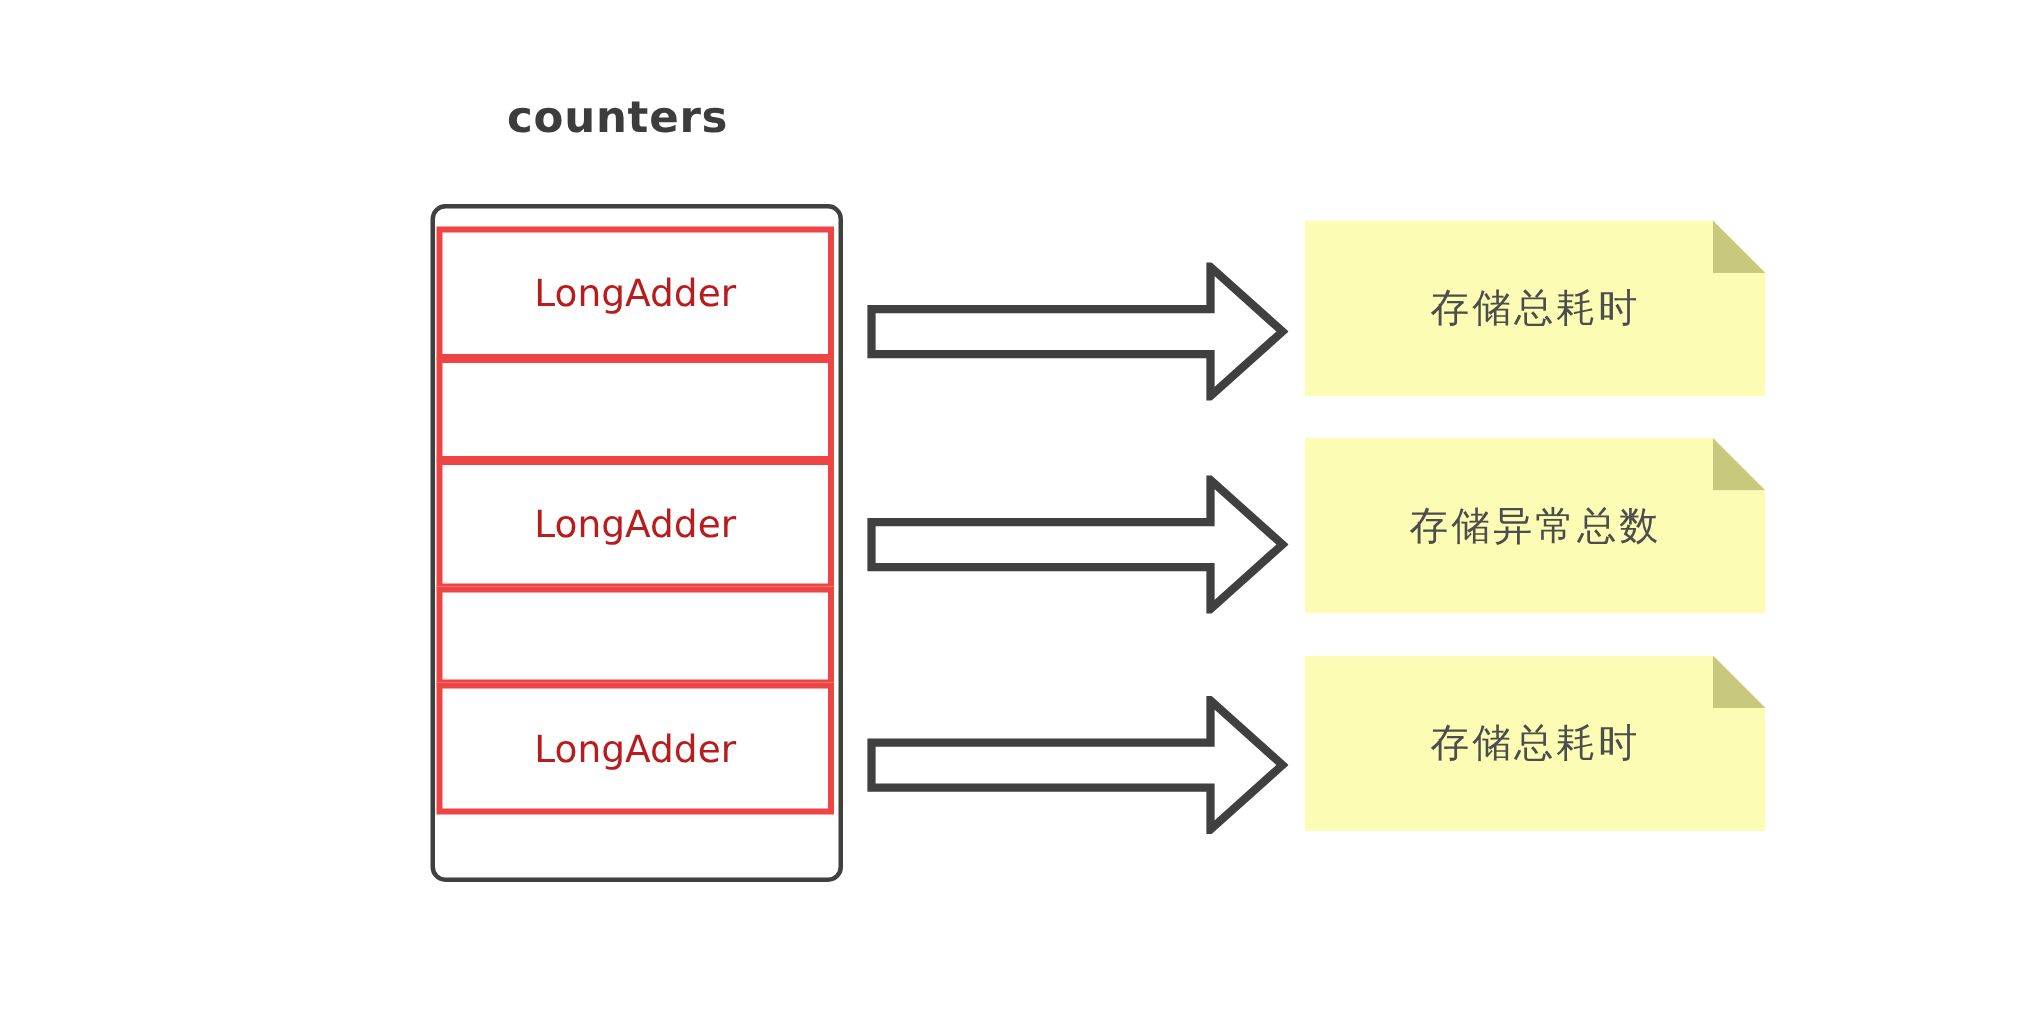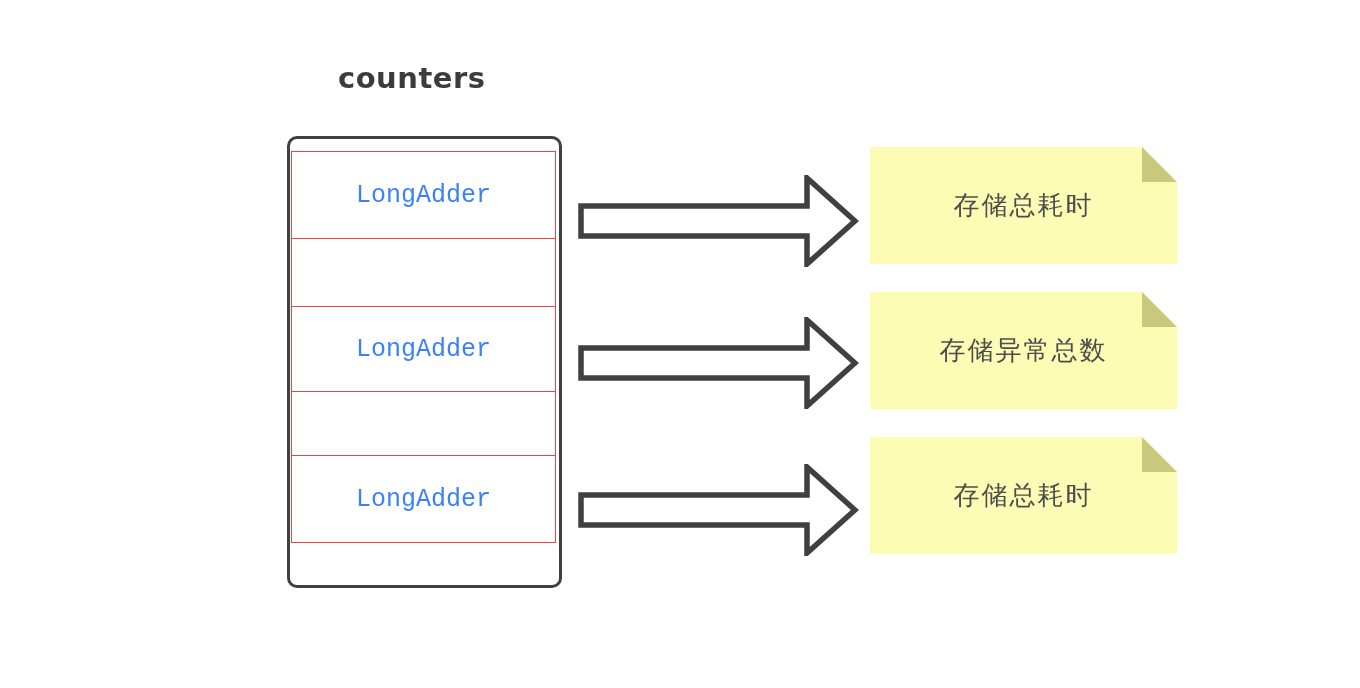--- a/index.html
+++ b/index.html
@@ -39,29 +39,28 @@
     border-radius: 10px;
     box-sizing: border-box;
     background: #ffffff;
   }
 
   
   .cell {
     position: absolute;
     left: 1px;
     width: 265px;
-    border: 1px solid #ef4444;
+    border: 4px solid #ef4444;
     box-sizing: border-box;
     background: #ffffff;
     display: flex;
     align-items: center;
     justify-content: center;
     font-size: 25px;
-    color: #3b82f6;
-    font-family: Liberation Mono, monospace;
+    color: #b91c1c;
   }
   .cell-1 { top: 12px;  height: 89px; }
   .cell-2 { top: 99px;  height: 70px; }
   .cell-3 { top: 167px; height: 87px; }
   .cell-4 { top: 252px; height: 66px; }
   .cell-5 { top: 316px; height: 88px; }
 
   
   .arrow {
     position: absolute;

